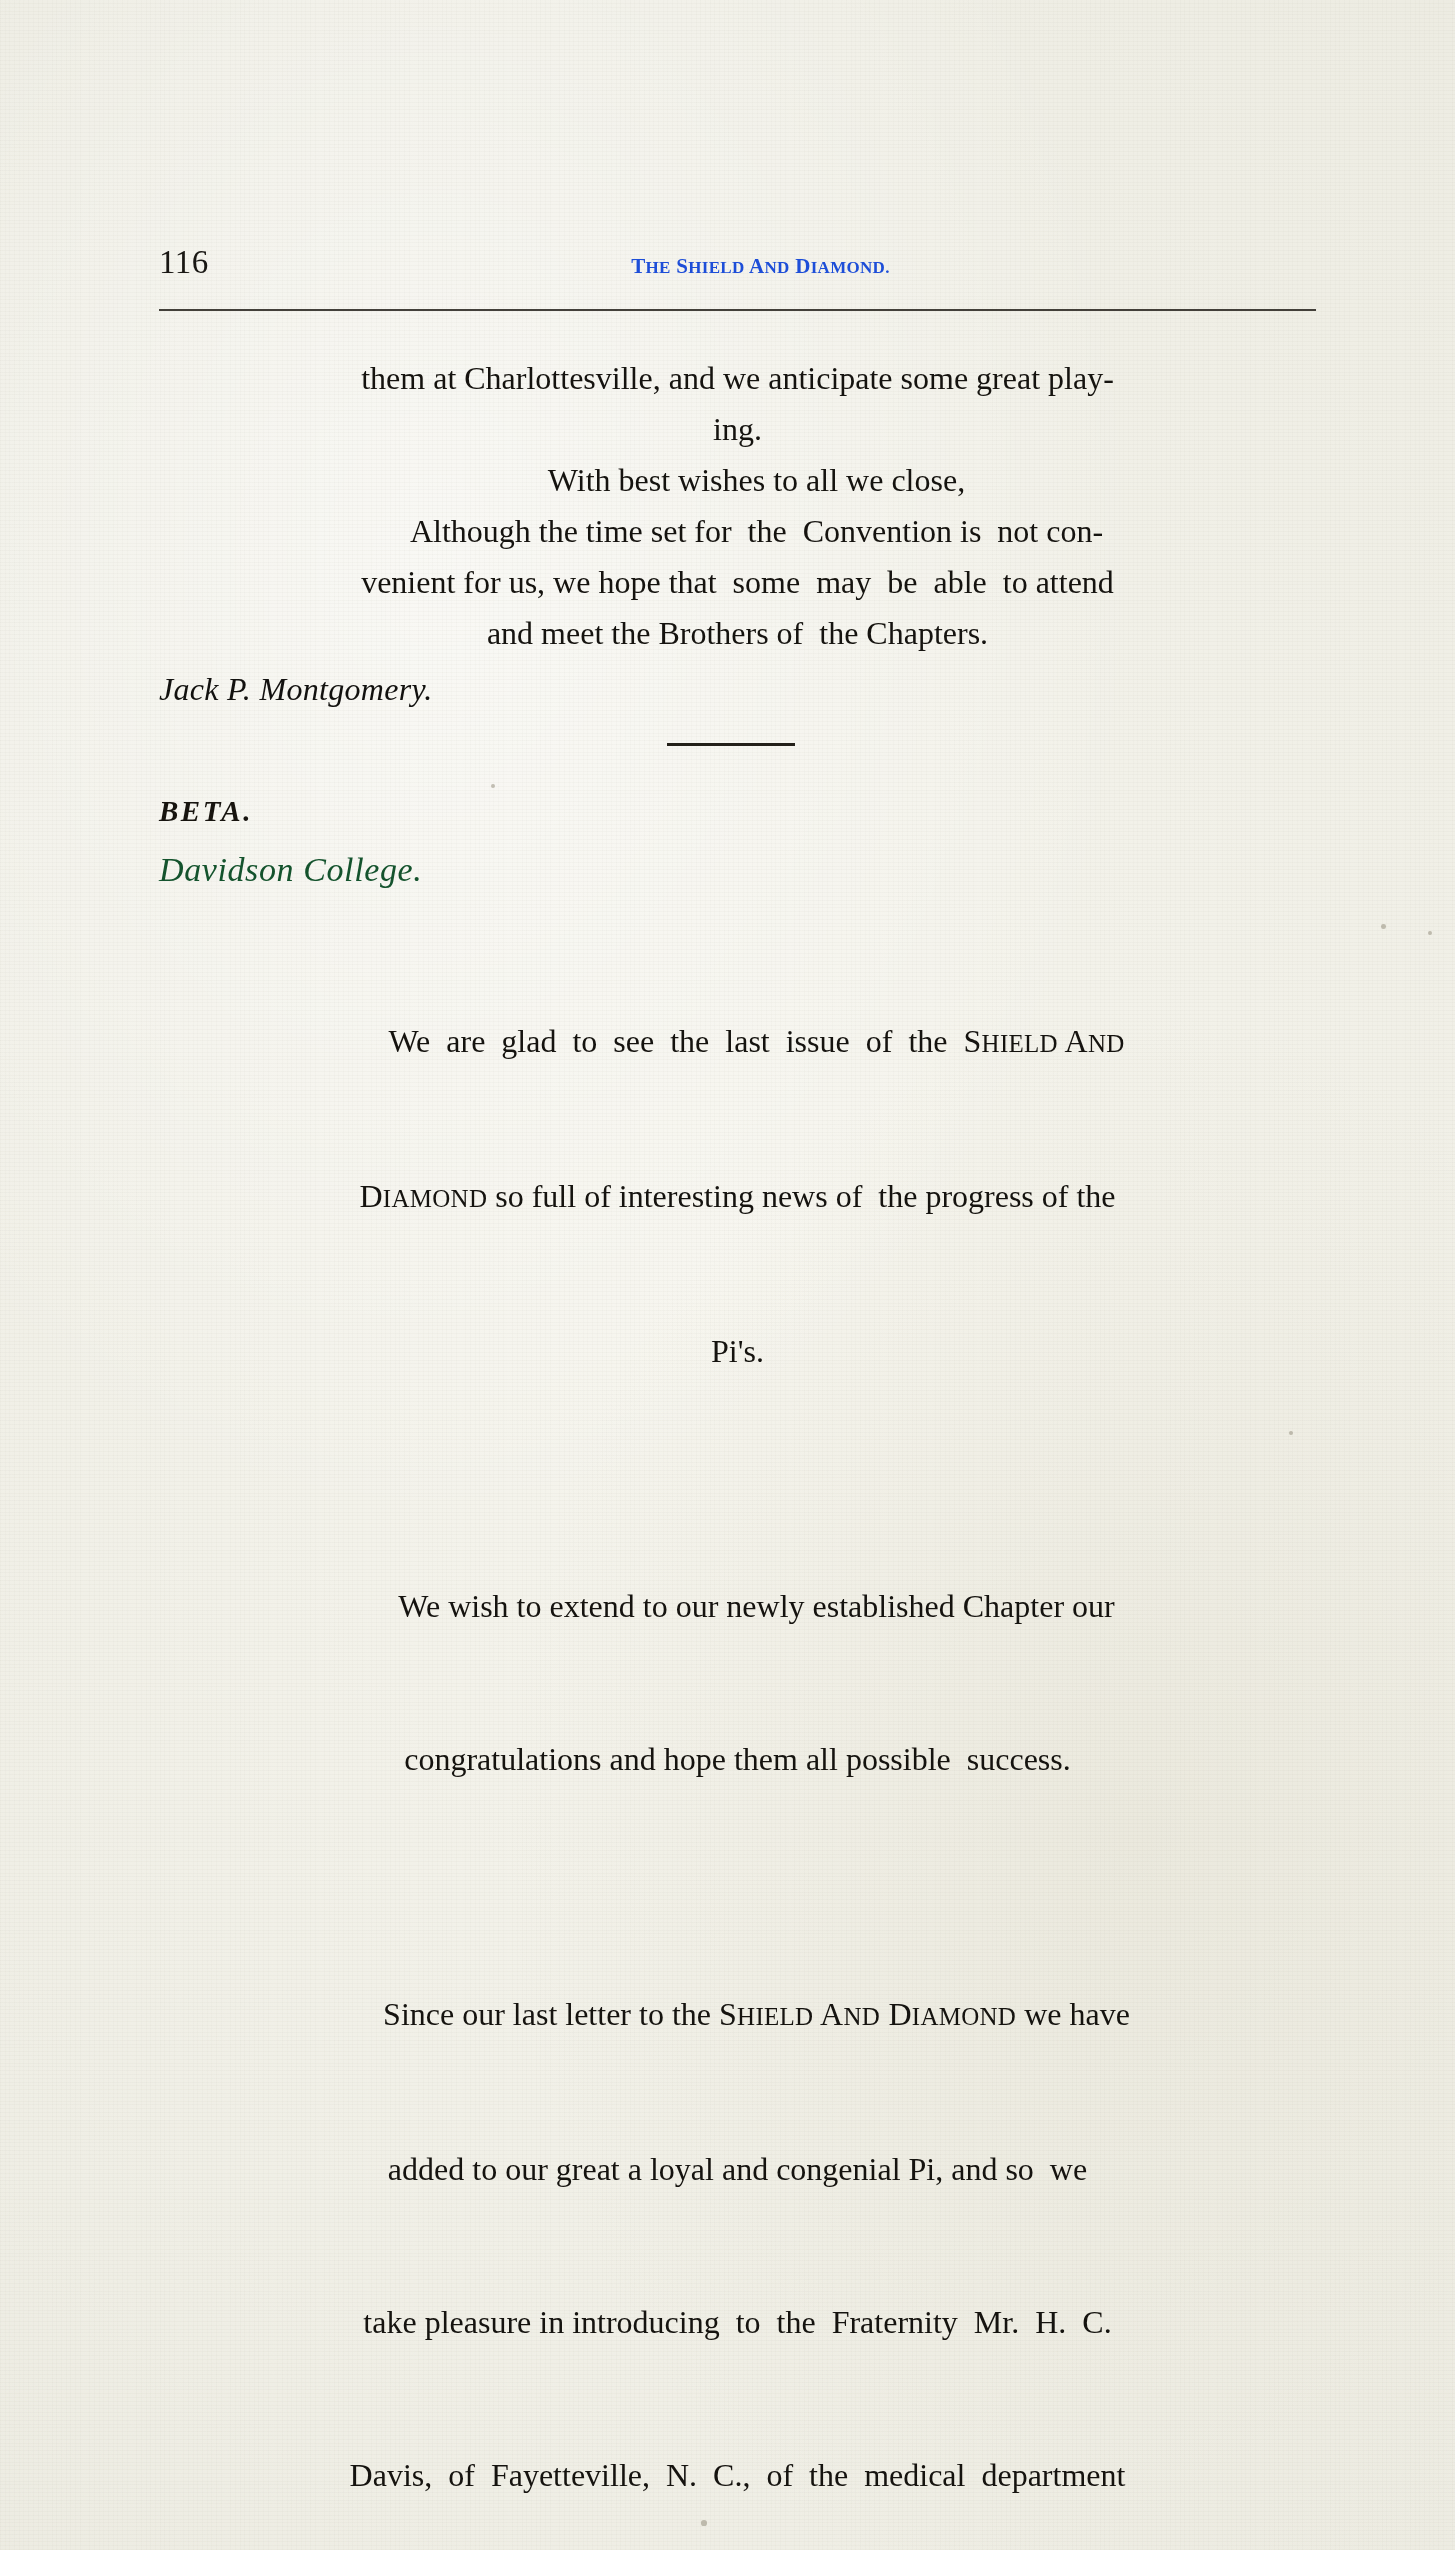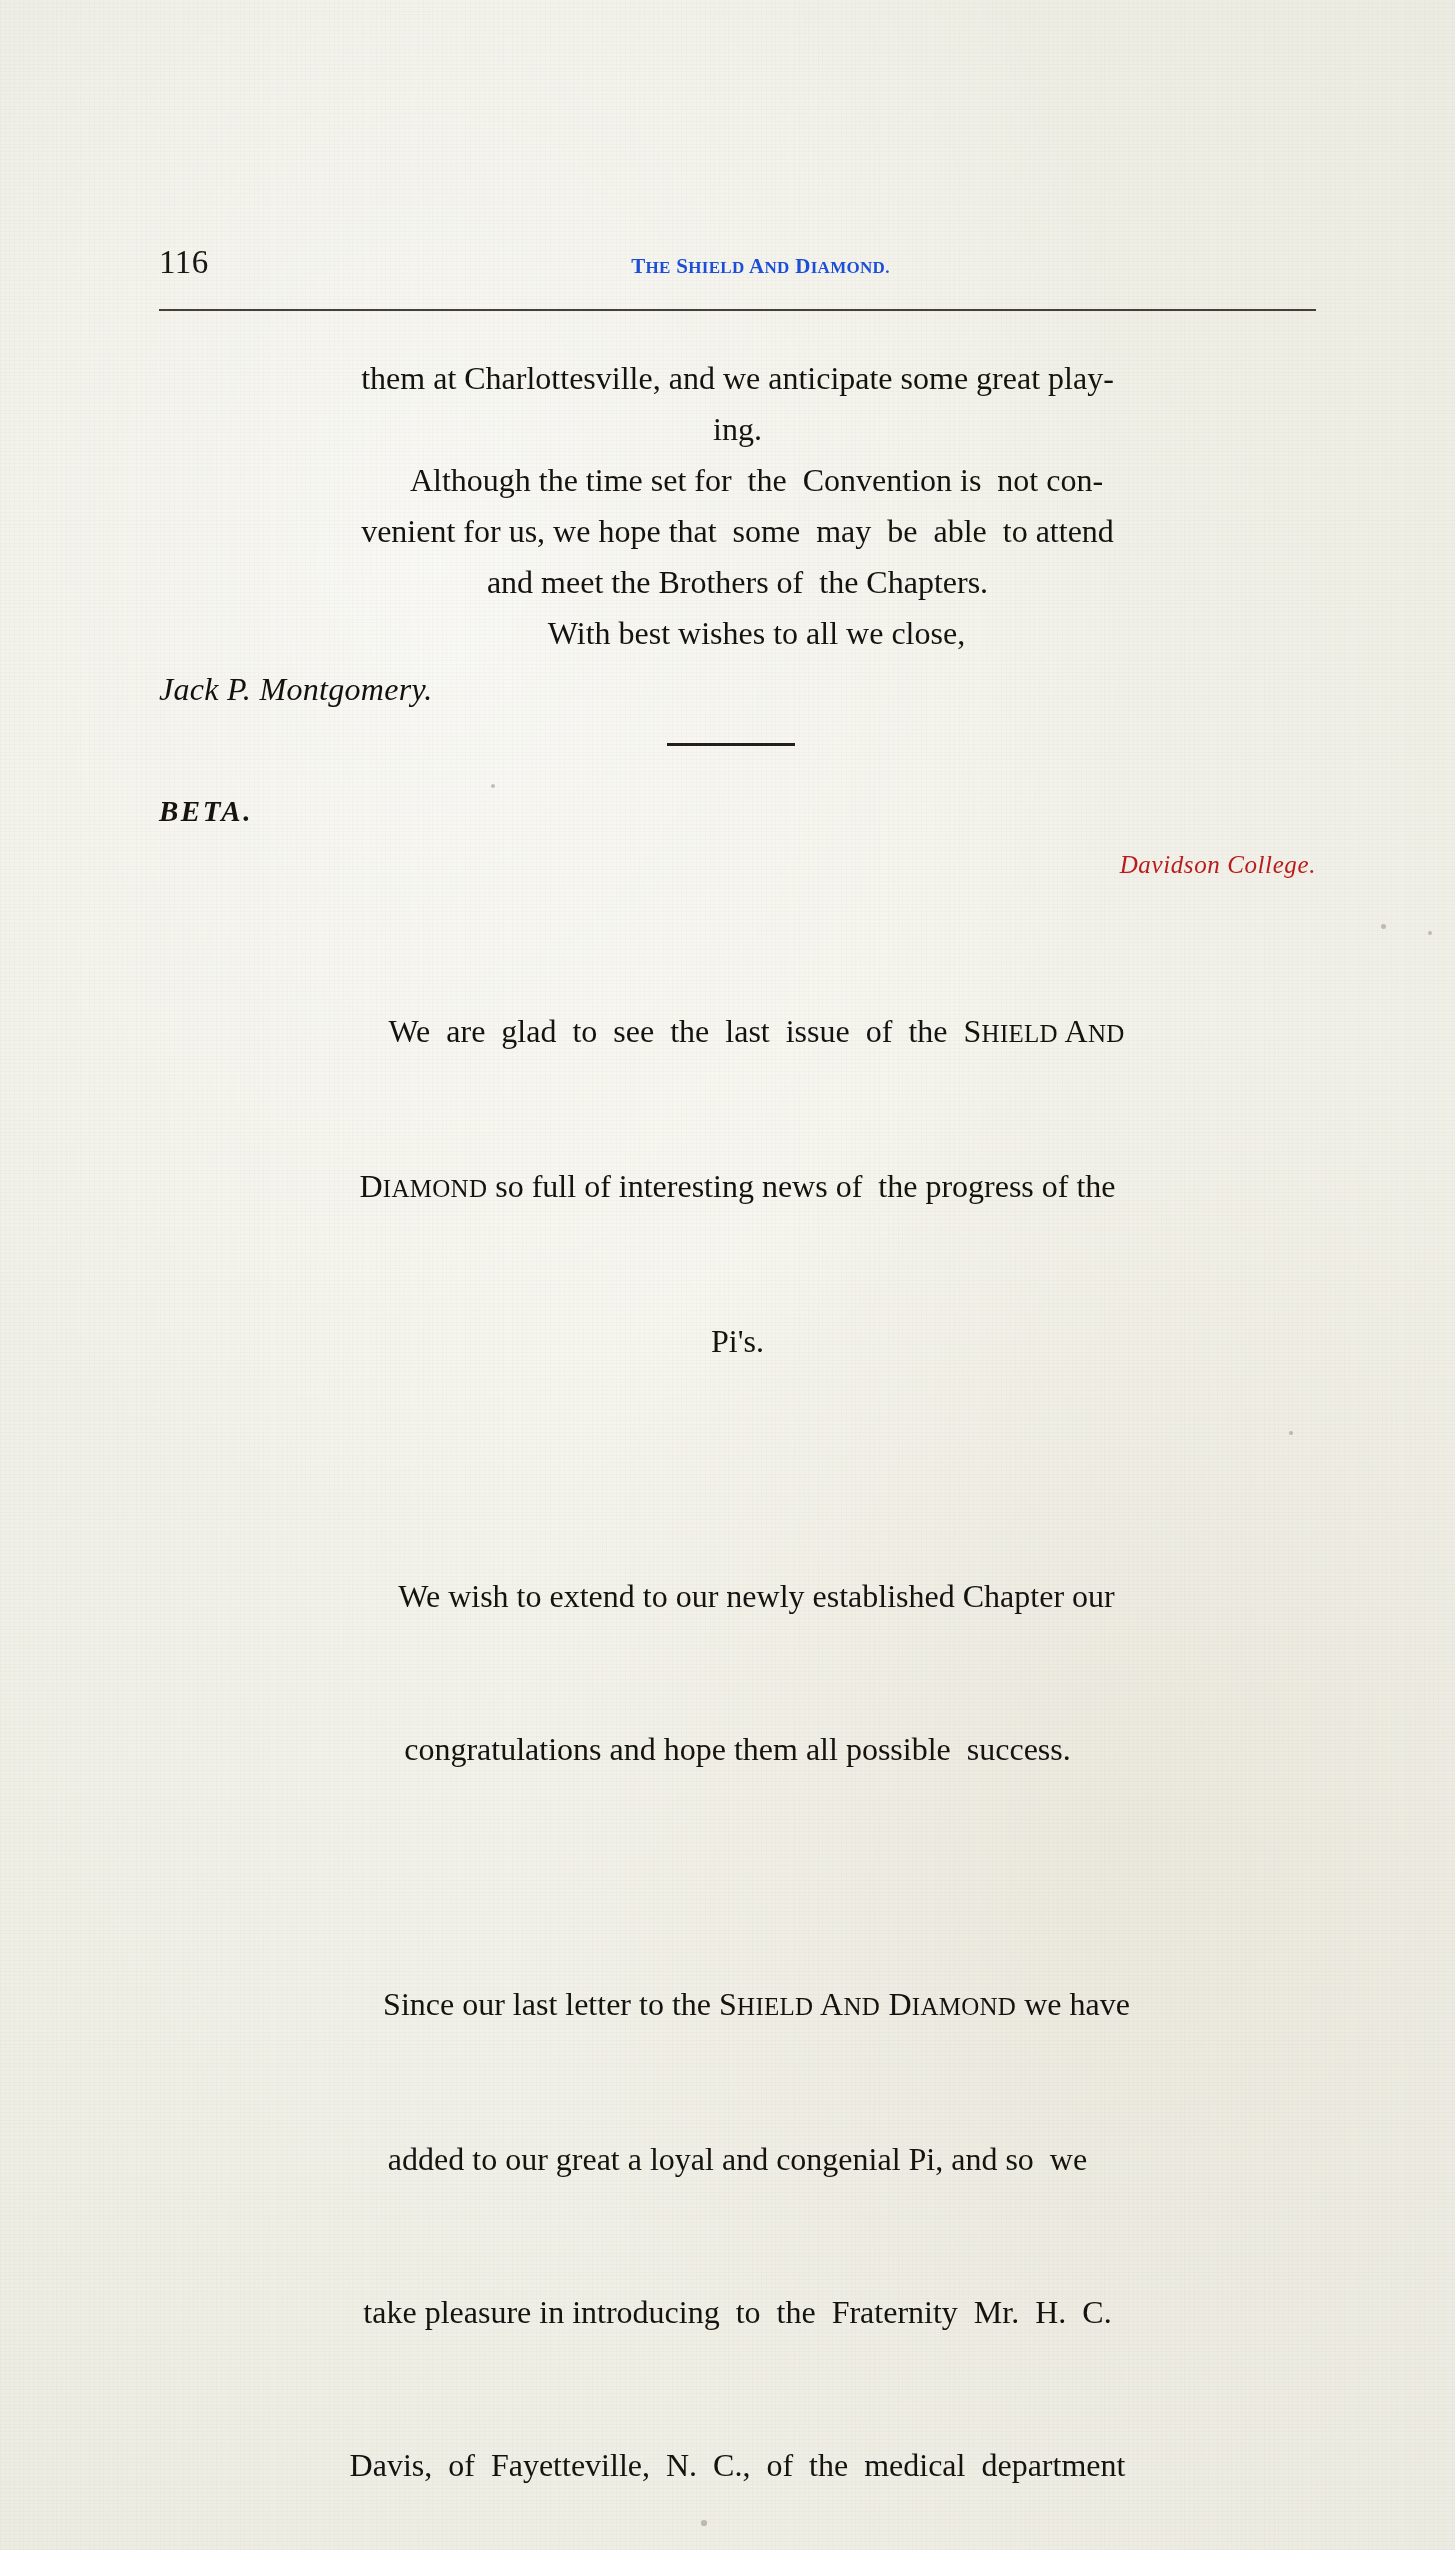--- a/index.html
+++ b/index.html
@@ -129,25 +129,25 @@
   .chapter-head {
     margin-top: 49px;
     font-size: 29px;
     font-weight: 700;
     font-style: italic;
     letter-spacing: 2.5px;
     color: #17140f;
   }
   .chapter-sub {
     margin-top: 23px;
-    text-align: right;
-    font-size: 25px;
+    text-align: left;
+    font-size: 34px;
     font-style: italic;
     letter-spacing: 0.6px;
-    color: #b91c1c;
+    color: #14532d;
   }
 
   .body-2 { margin-top: 24.6px; }
 
   
   .speck {
     position: absolute;
     background: #8d8876;
     border-radius: 50%;
     opacity: 0.5;
@@ -170,22 +170,22 @@
     <div class="folio">116</div>
     <div class="runhead-title">
       <span class="smallcaps"><span class="sc">T</span><span class="sc-sm">HE</span> <span class="sc">S</span><span class="sc-sm">HIELD</span> <span class="sc">A</span><span class="sc-sm">ND</span> <span class="sc">D</span><span class="sc-sm">IAMOND.</span></span>
     </div>
   </div>
 
   <div class="rule-full"></div>
 
   <div class="body">
     <p><span class="ln">them at Charlottesville, and we anticipate some great play-</span><span class="ln">ing.</span></p>
+    <p><span class="ln ind">With best wishes to all we close,</span></p>
     <p><span class="ln ind">Although the time set for  the  Convention is  not con-</span><span class="ln">venient for us, we hope that  some  may  be  able  to attend</span><span class="ln">and meet the Brothers of  the Chapters.</span></p>
-    <p><span class="ln ind">With best wishes to all we close,</span></p>
   </div>
 
   <div class="signature">Jack P. Montgomery.</div>
 
   <div class="rule-short-wrap">
     <div class="rule-short"></div>
   </div>
 
   <div class="chapter-head">BETA.</div>
   <div class="chapter-sub">Davidson College.</div>

